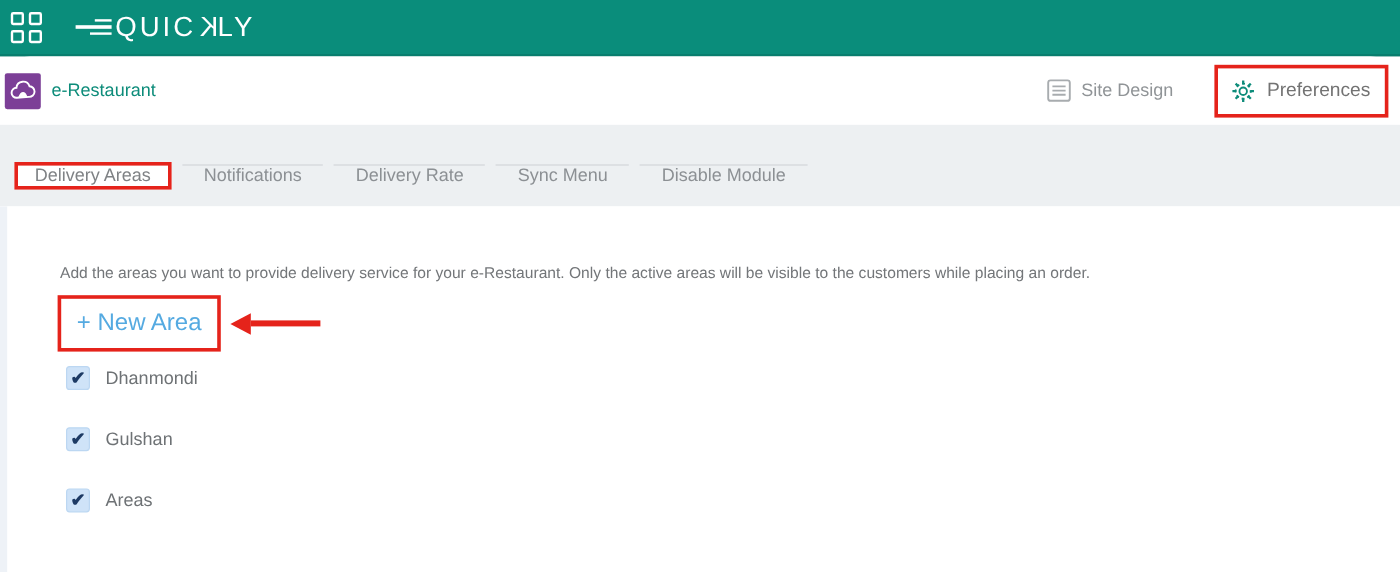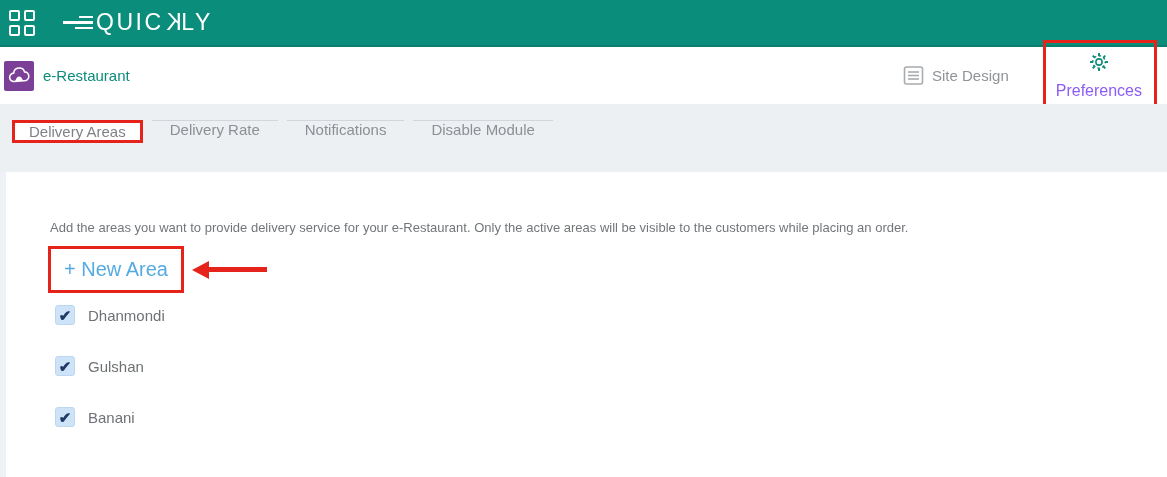--- a/index.html
+++ b/index.html
@@ -28,25 +28,25 @@
             display:flex; align-items:center;border-radius:25px; }
   .app-icon { width:30px; height:30px; background:#7c3f97; border-radius:2px; margin-left:4px;
               display:flex; align-items:center; justify-content:center; }
   .app-name { color:#0d8c7a; font-size:15px; margin-left:9px; cursor:pointer; }
   .header-nav { position:absolute; right:10px; top:0; height:57px; display:flex; align-items:center; }
   .nav-item { display:flex; align-items:center; gap:8px; color:#909497; font-size:15px;
               cursor:pointer; margin-right:34px; }
   .caret-down { width:0; height:0; border-left:5px solid transparent; border-right:5px solid transparent;
                 border-top:6px solid #909497; margin-left:3px; margin-top:2px; }
   .pref-box { display:flex; align-items:center; gap:9px; border:3px solid #e5231b;
-              padding:8px 12px 8px 10px; color:#8b5cf6; font-size:16px; cursor:pointer;flex-direction:column; }
+              padding:8px 12px 8px 10px; color:#737373; font-size:16px; cursor:pointer; }
 
   
   .tabsbar { position:absolute; left:0; top:104px; width:1167px; height:68px; background:#edf0f2; }
-  .tabs { position:absolute; left:12px; bottom:0; display:flex; align-items:flex-start; height:52px; gap:9px; }
+  .tabs { position:absolute; left:12px; bottom:0; display:flex; align-items:center; height:52px; gap:9px; }
   .tab { display:flex; align-items:center; padding:0 18px; font-size:15px; color:#8c9094;
          border-top:1px solid #d2d6da; cursor:pointer; white-space:nowrap; }
   .tab.active { background:#fff; border:3px solid #e5231b; padding:0 14px; color:#7f8285; }
 
   
   .content { position:absolute; left:0; top:172px; width:1167px; height:305px; background:#fff; }
   .left-sliver { position:absolute; left:0; top:0; width:6px; height:305px; background:#eef2f7; }
   .desc { position:absolute; left:50px; top:48px; font-size:13px; color:#737679; }
   .new-area-wrap { position:absolute; left:48px; top:74px; display:flex; align-items:center; }
   .new-area-box { border:3px solid #e5231b; padding:9px 13px; cursor:pointer; }
@@ -126,24 +126,27 @@
       </div>
     </div>
   </div>
 
   <div class="tabsbar">
     <div class="tabs">
       <div class="tab active">
         <span>Delivery Areas</span>
       </div>
       <div class="tab">
+        <span>Notifications</span>
+      </div>
+      <div class="tab">
         <span>Delivery Rate</span>
       </div>
       <div class="tab">
-        <span>Notifications</span>
+        <span>Sync Menu</span>
       </div>
       <div class="tab">
         <span>Disable Module</span>
       </div>
     </div>
   </div>
 
   <div class="content">
     <div class="left-sliver"></div>
 
@@ -169,18 +172,18 @@
       <div class="area-row">
         <div class="checkbox">
           <span>✔</span>
         </div>
         <span class="area-label">Gulshan</span>
       </div>
       <div class="area-row">
         <div class="checkbox">
           <span>✔</span>
         </div>
-        <span class="area-label">Banani</span>
+        <span class="area-label">Areas</span>
       </div>
     </div>
   </div>
 
 </div>
 
 </body></html>

